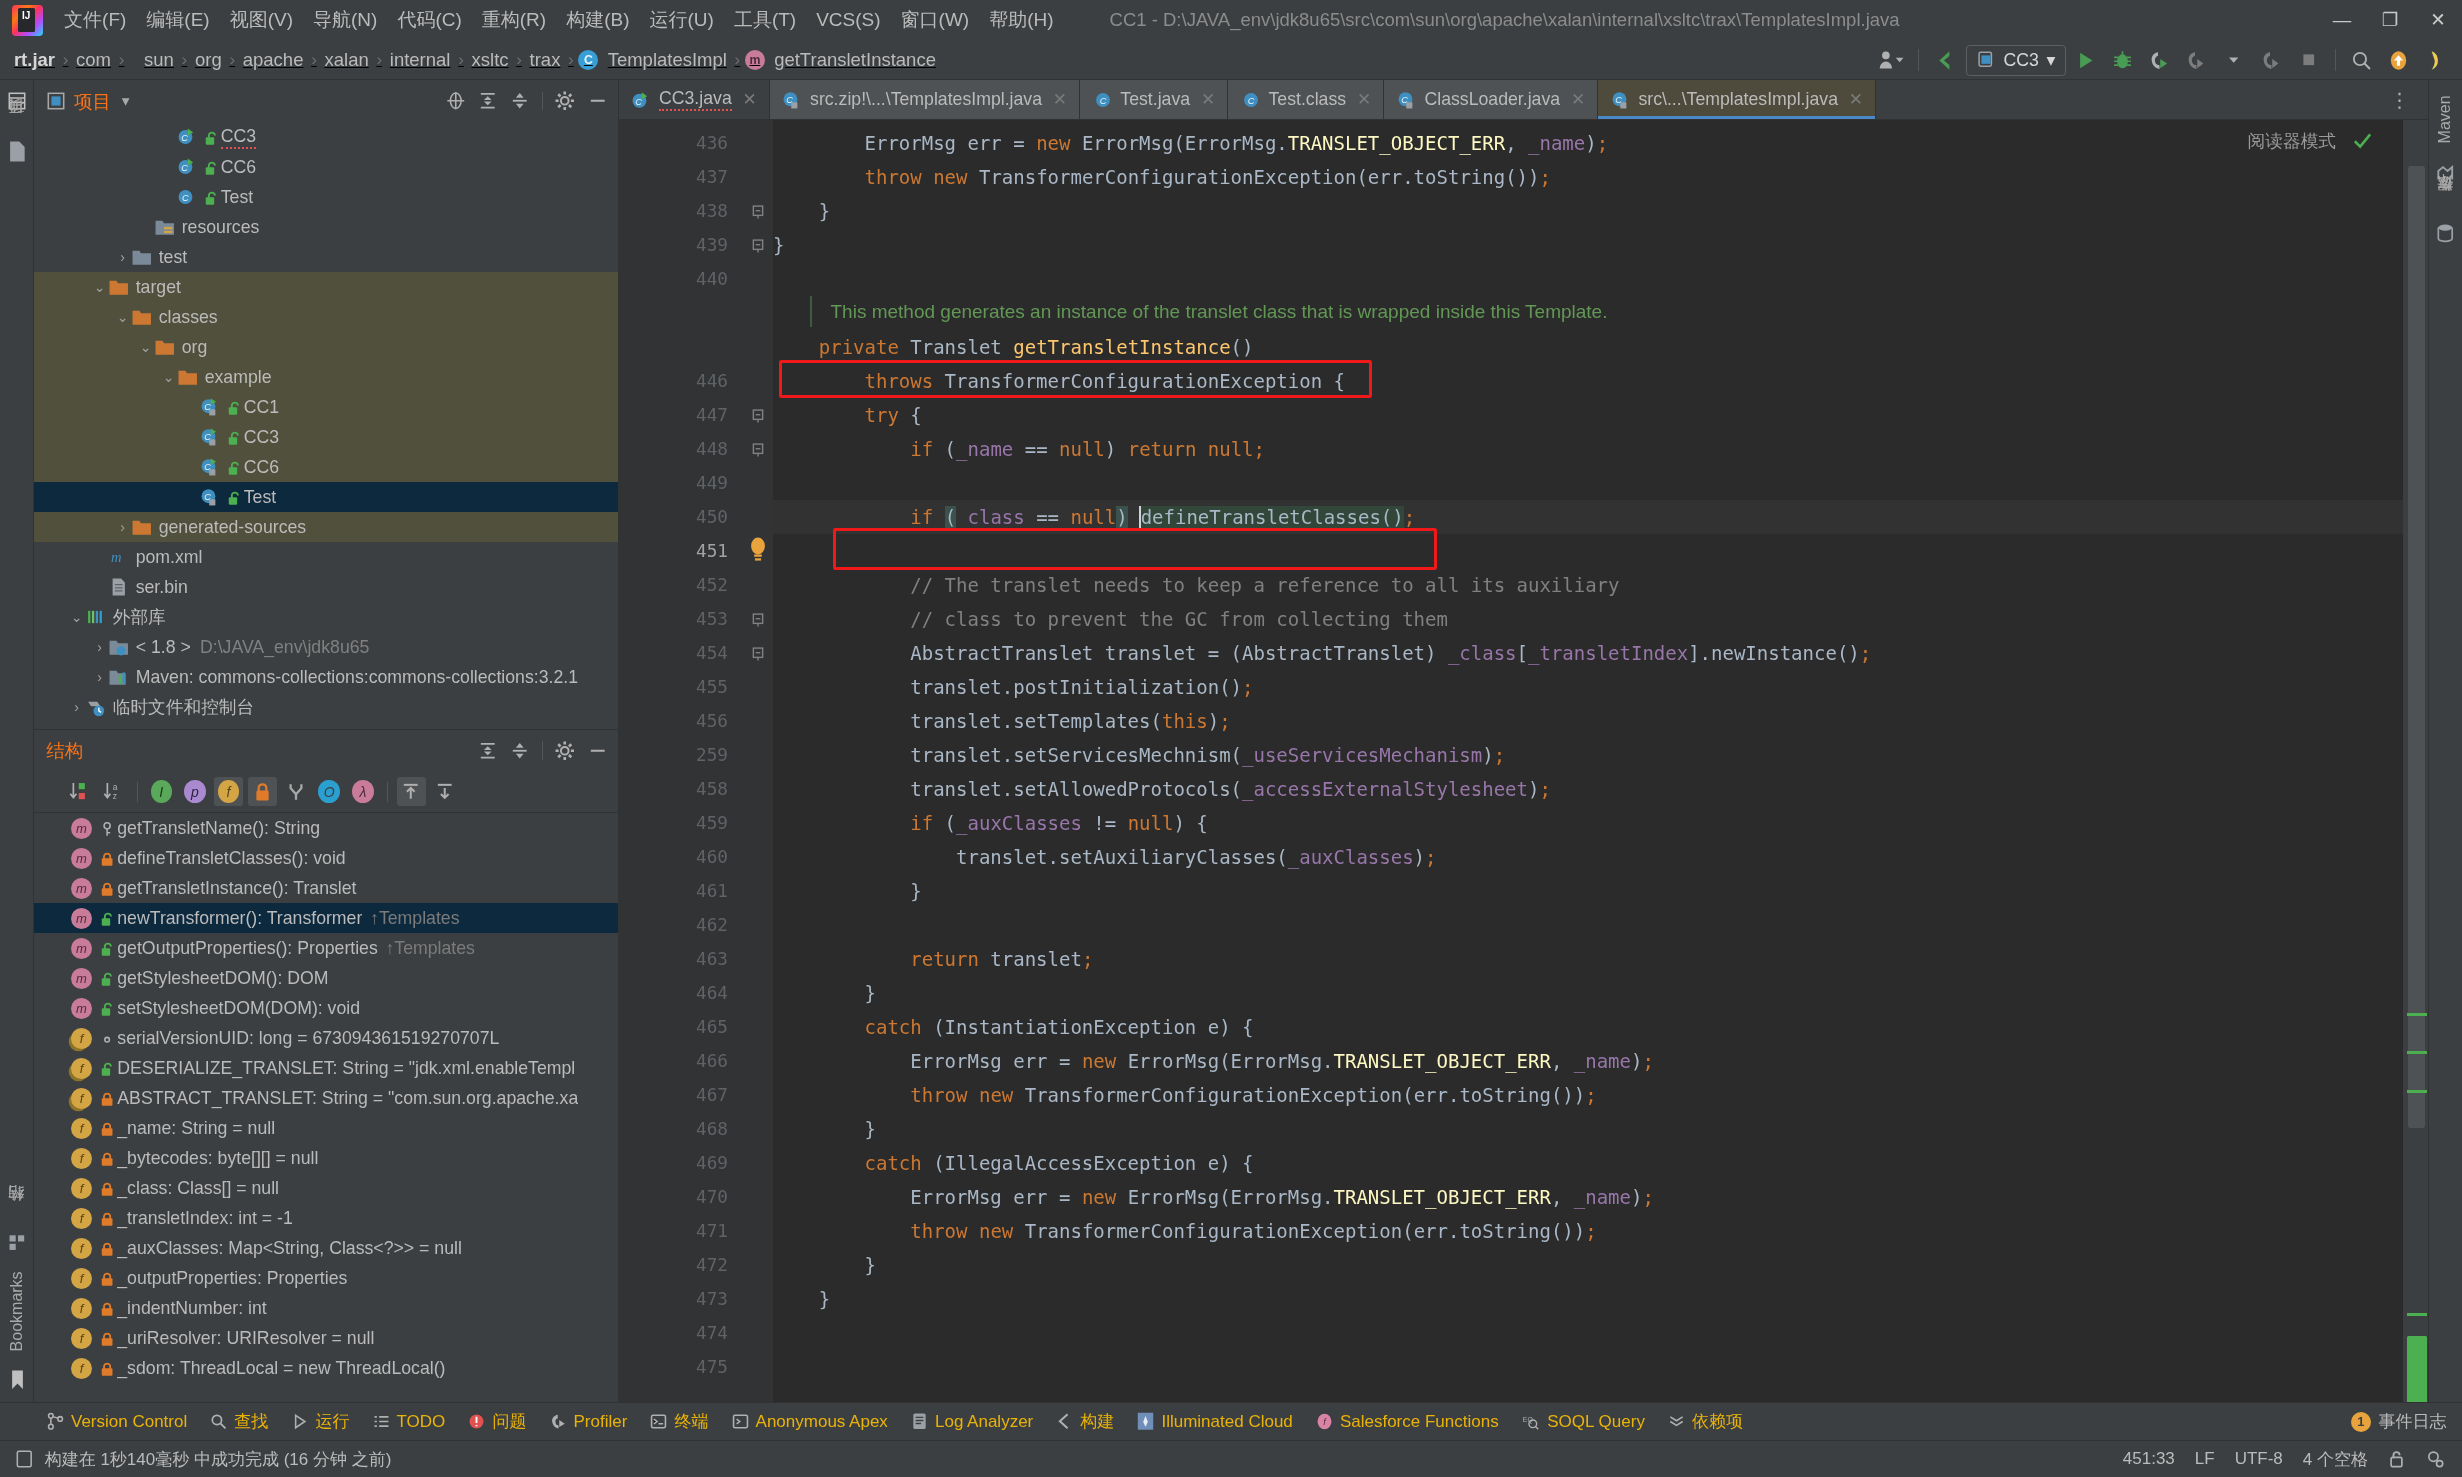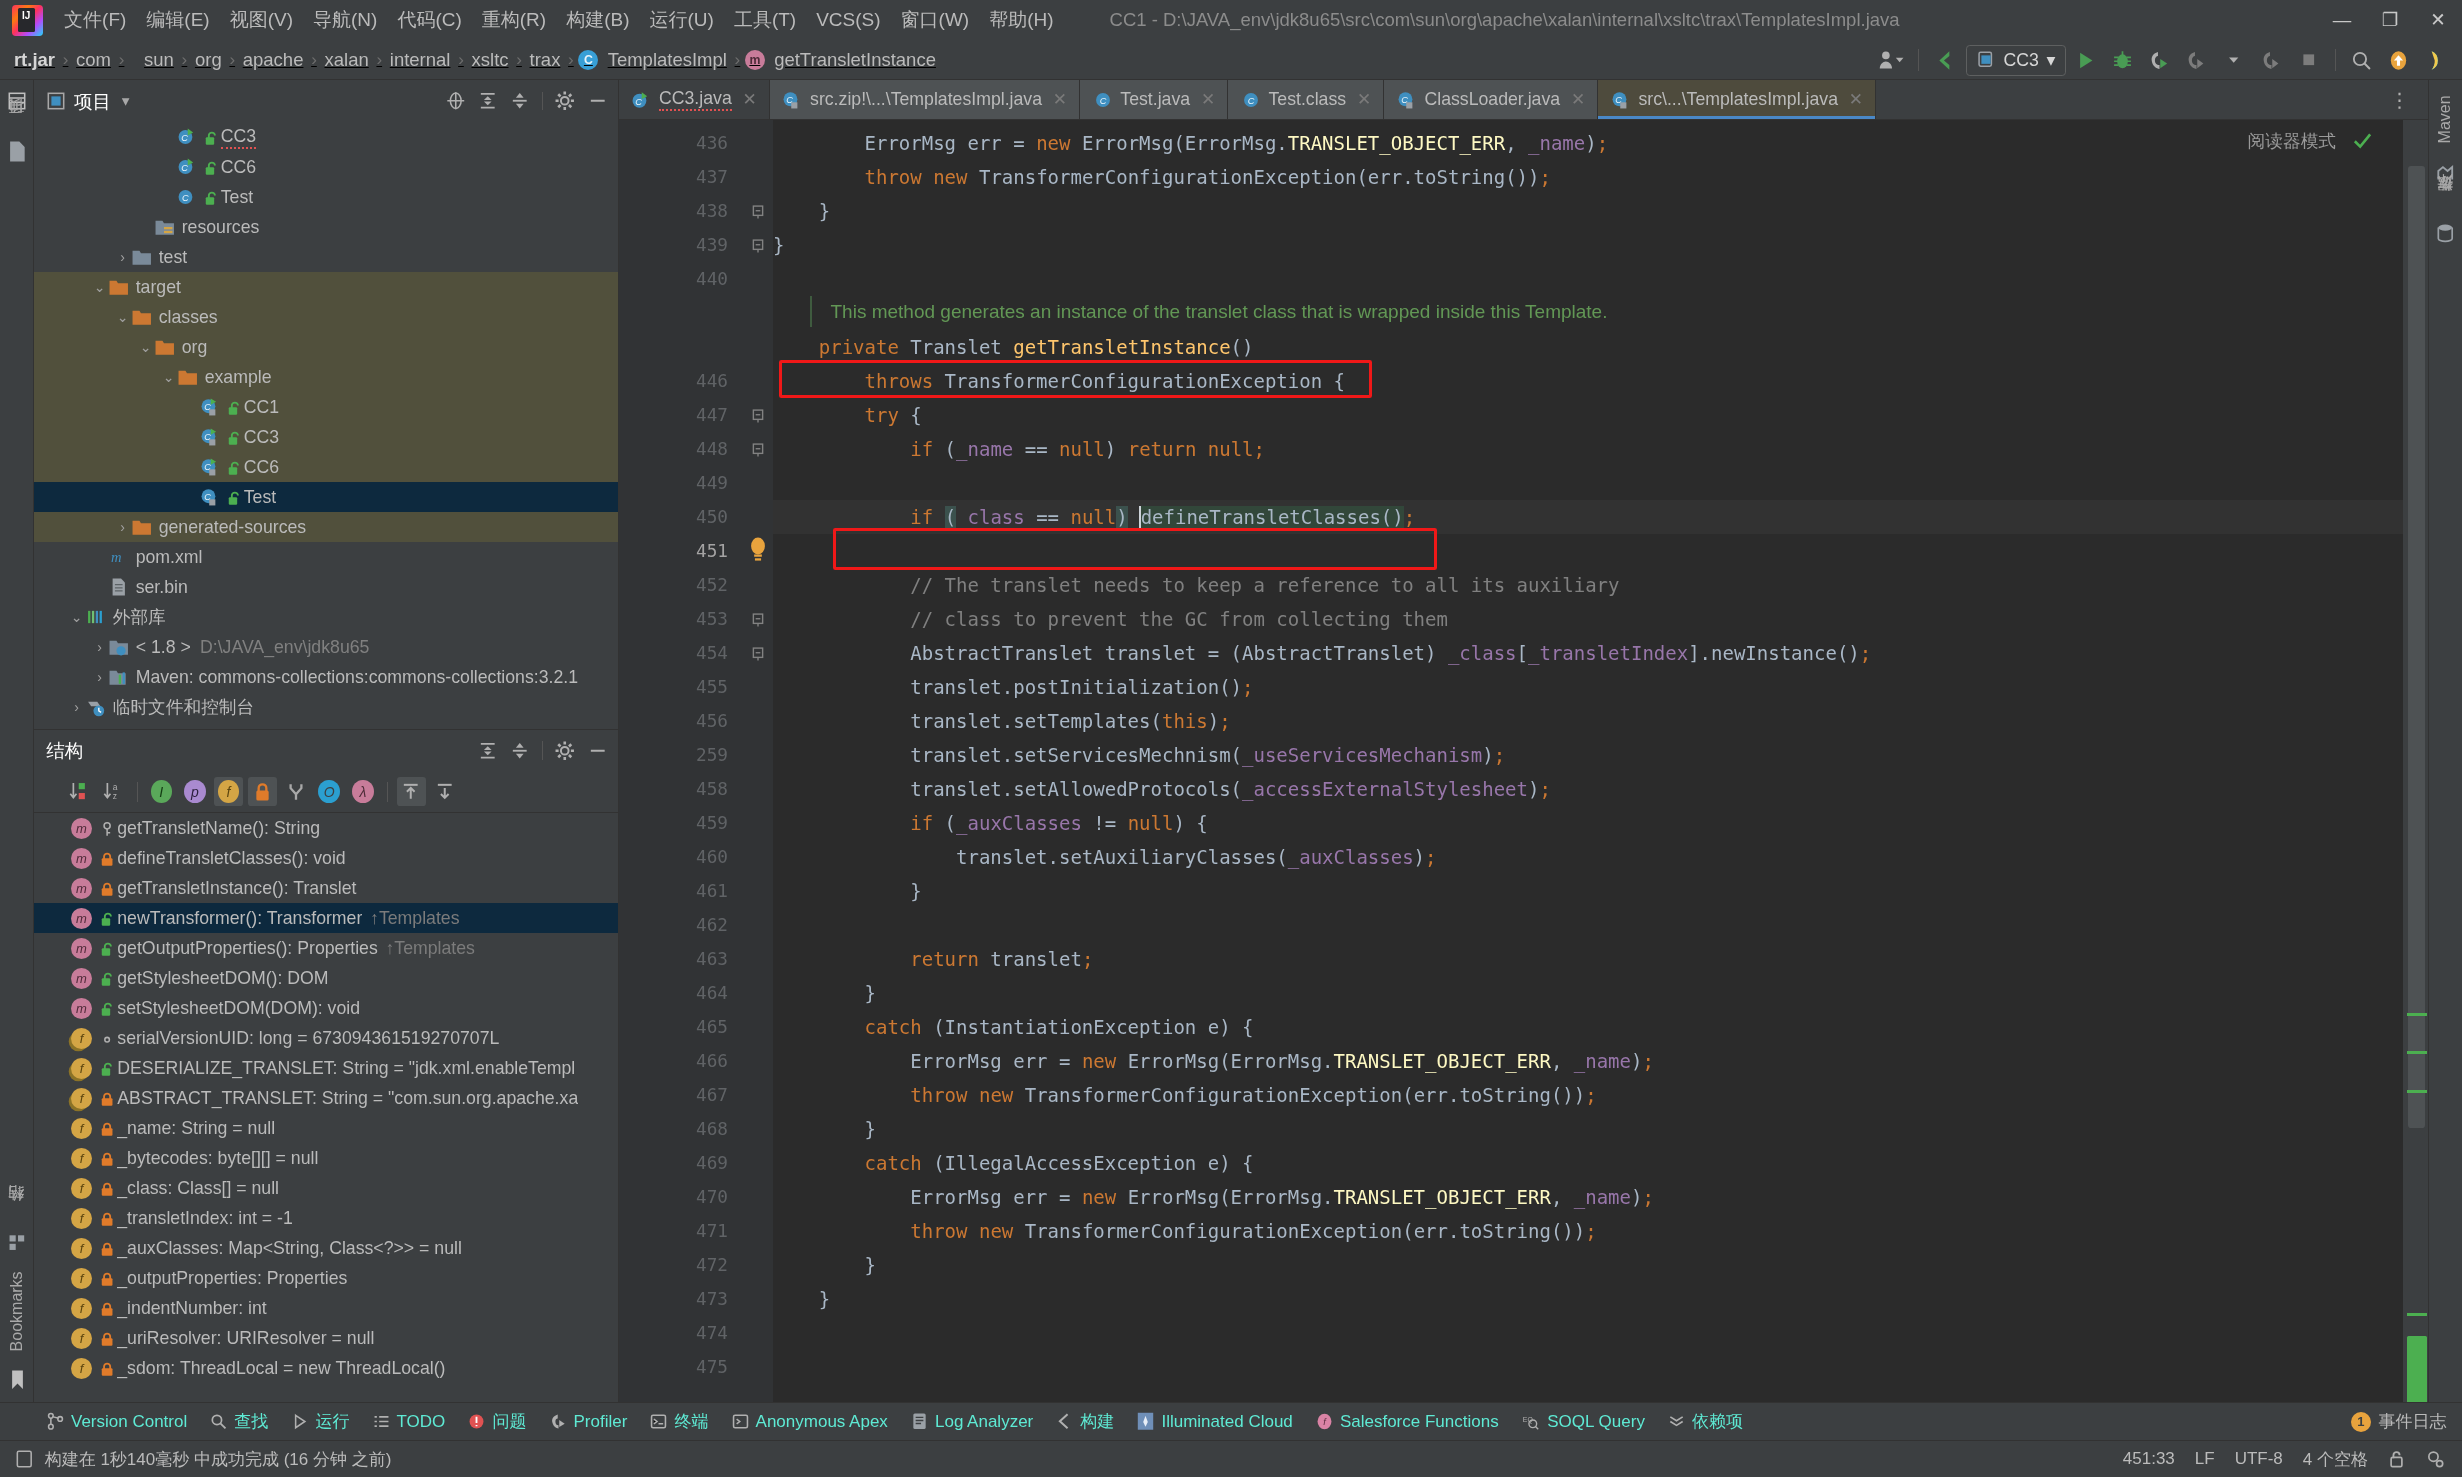--- a/index.html
+++ b/index.html
@@ -80,21 +80,21 @@
   }
   .strip-ico { width: 23px; height: 23px; display: flex; align-items: center; justify-content: center; }
   .leftstrip .bottom { position: absolute; bottom: 10.8px; left: 0; width: 34px; display: flex; flex-direction: column; align-items: center; gap: 10.8px; }
 
   
   .sidepanel { width: 585px; flex: 0 0 585px; display: flex; flex-direction: column; background: #3c3f41; border-right: 0.8px solid #323232; min-width: 0; }
   .panel-header {
     height: 42px; flex: 0 0 42px; display: flex; align-items: center; padding: 0 7.7px 0 12.3px;
     background: #3c3f41; position: relative;
   }
-  .panel-title { color: #ffffff; font-size: 18.5px; white-space: nowrap; }
+  .panel-title { color: #f97316; font-size: 18.5px; white-space: nowrap; }
   .panel-actions { position: absolute; right: 7.7px; display: flex; align-items: center; gap: 6.2px; }
   .pa-btn { width: 26px; height: 26px; display: flex; align-items: center; justify-content: center; border-radius: 2.3px; }
   .pa-sep { width: 0.8px; height: 18.5px; background: #555; margin: 0 3.1px; }
 
   .tree { flex: 1 1 auto; overflow: hidden; background: #3c3f41; position: relative; }
   .trow {
     display: flex; align-items: center; height: 30px; padding-left: 0; white-space: nowrap;
     color: #bbbbbb; font-size: 17.7px; position: relative;
   }
   .trow.sel-blue { background: #0d293e; }
@@ -184,21 +184,21 @@
   .rightstrip {
     width: 34px; flex: 0 0 34px; background: #3c3f41; border-left: 0.8px solid #323232;
     display: flex; flex-direction: column; align-items: center; padding-top: 9.2px; gap: 12.3px;
   }
 
   
   .toolwindowbar {
     height: 38px; flex: 0 0 38px; background: #3c3f41; display: flex; align-items: center;
     gap: 3.1px; padding-left: 37px; border-top: 0.8px solid #323232; position: relative;
   }
-  .twb-item { display: flex; align-items: center; gap: 7px; color: #5eead4; font-size: 17px; padding: 3.8px 10px; border-radius: 3.1px; white-space: nowrap; }
+  .twb-item { display: flex; align-items: center; gap: 7px; color: #eab308; font-size: 17px; padding: 3.8px 10px; border-radius: 3.1px; white-space: nowrap; }
   .twb-right { position: absolute; right: 15.4px; display: flex; align-items: center; gap: 7.7px; }
   .badge-yellow { width: 20px; height: 20px; border-radius: 50%; background: #e8a33d; color: #3c3f41; font-size: 13px; display: flex; align-items: center; justify-content: center; font-weight: bold; }
 
   .statusbar {
     height: 37px; flex: 0 0 37px; background: #3c3f41; display: flex; align-items: center;
     padding-left: 15.4px; position: relative; border-top: 0.8px solid #323232;
   }
   .status-text { color: #bbbbbb; font-size: 17px; margin-left: 10.8px; white-space: nowrap; }
   .status-right { position: absolute; right: 17px; display: flex; align-items: center; gap: 20px; }
   .status-right span { color: #bbbbbb; font-size: 17px; }

